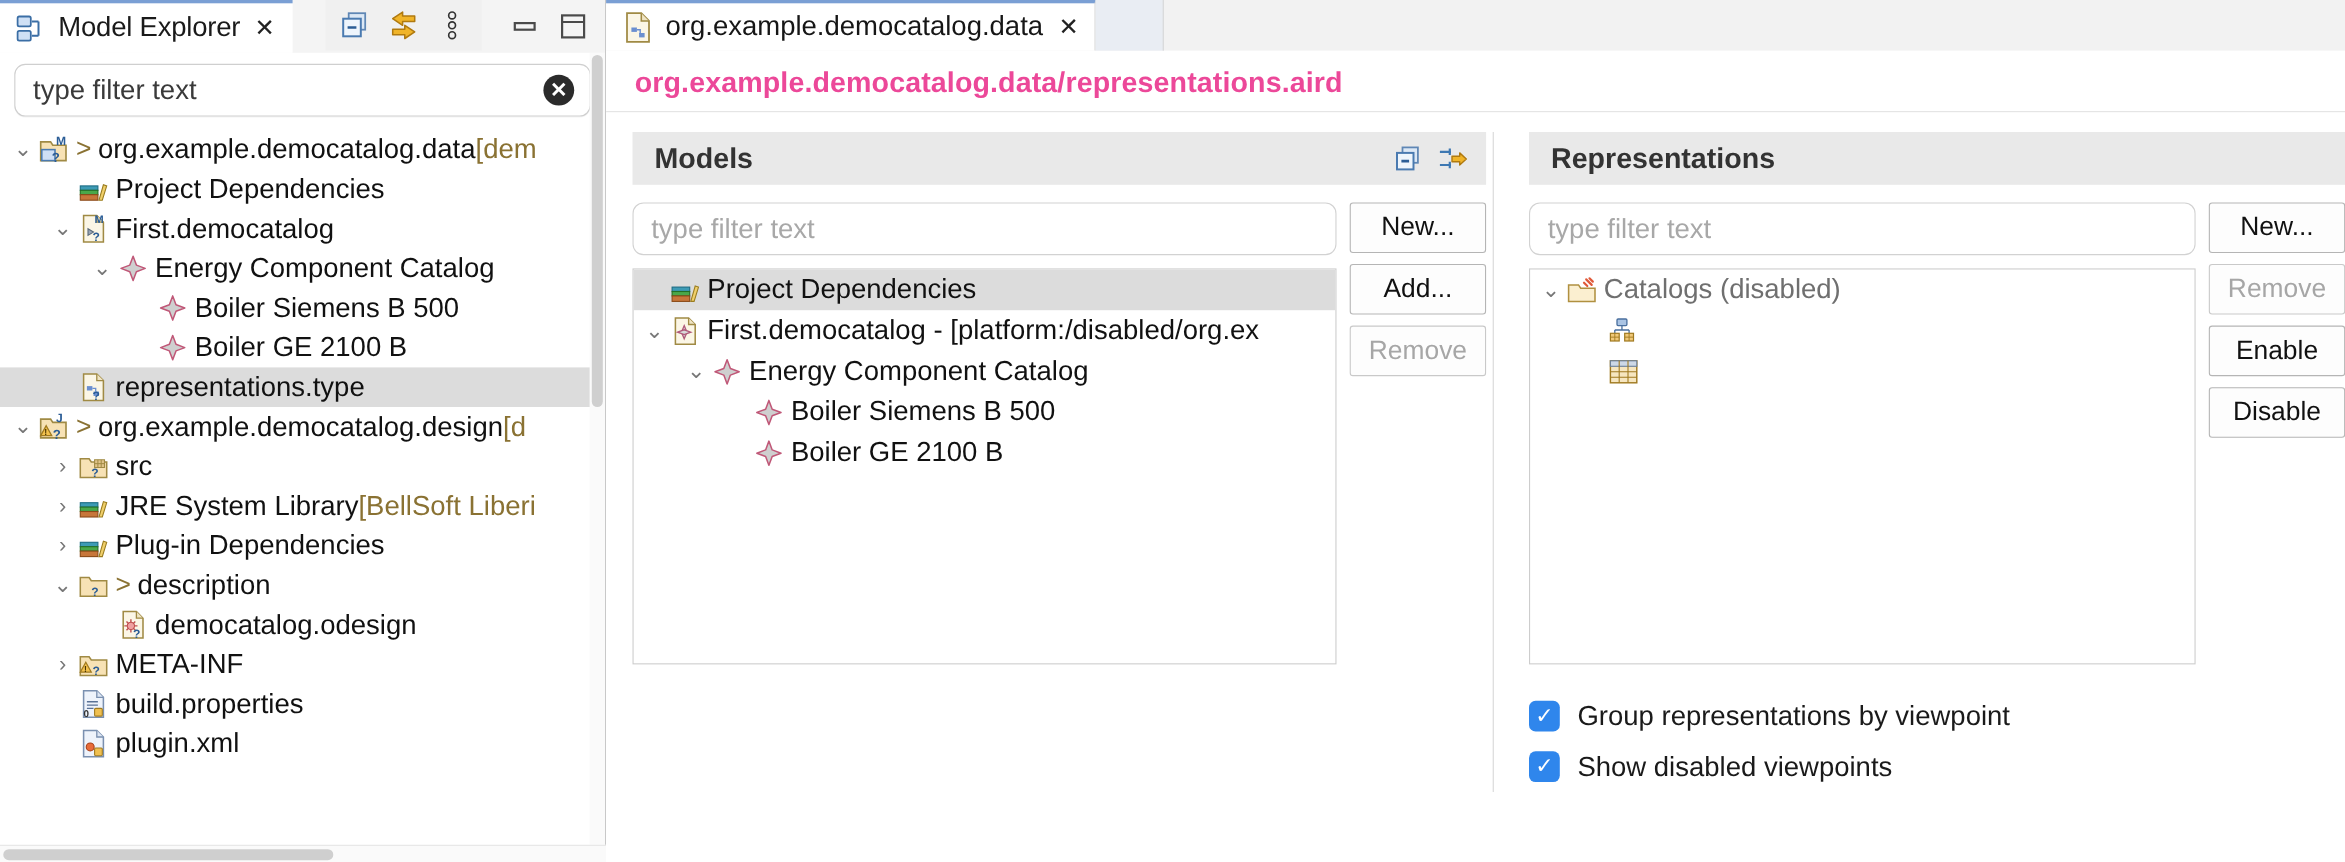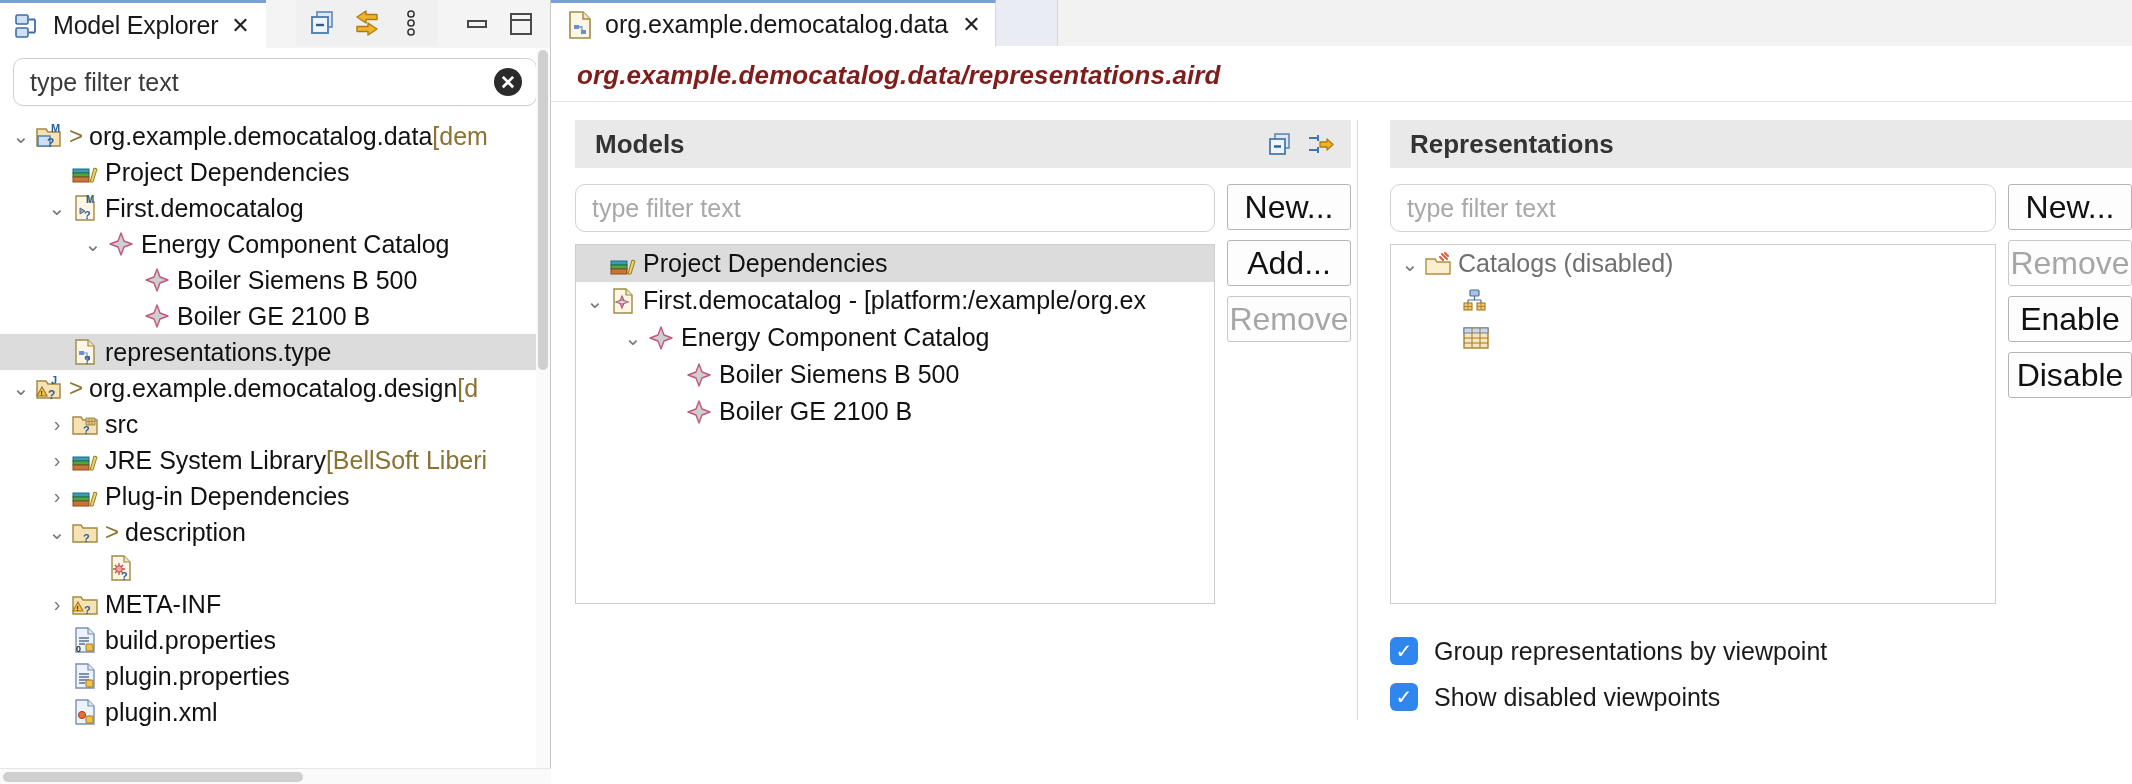--- a/index.html
+++ b/index.html
@@ -99,24 +99,23 @@
     display: flex; align-items: center; gap: 12px;
     height: 46px; padding: 0 14px 0 16px;
     background: #ffffff;
     border-top: 3px solid #7a9fd4;
     border-right: 1px solid #d6d6d6;
   }
   .ed-tab-title { font-size: 25px; color: #161616; }
   .ed-tab-next { width: 62px; height: 46px; background: #e9edf3; border-right: 1px solid #d6d6d6; }
   .ed-header {
     padding: 14px 0 10px 26px;
-    font-size: 26px; font-weight: bold; color: #7f1d1d;
+    font-size: 26px; font-weight: bold; color: #ec4899;
     letter-spacing: 0.1px;
     border-bottom: 1px solid #e3e3e3;
-    font-style: italic;
   }
 
   .panes { display: flex; padding: 18px 0 0 0; }
   .pane-models { width: 800px; padding-left: 24px; }
   .pane-reps { flex: 1; padding-left: 26px; padding-right: 0; }
 
   .group-head {
     background: #e9e9e9; height: 48px;
     display: flex; align-items: center;
     padding: 0 14px 0 20px;
@@ -130,21 +129,21 @@
   .pane-side { display: flex; flex-direction: column; gap: 10px; padding-top: 0; }
 
   .sfilter {
     height: 48px; border: 1px solid #d2d2d2; border-radius: 10px;
     background: #fff; display: flex; align-items: center; padding: 0 16px;
     font-size: 25px; color: #a8a8a8;
   }
   .btn {
     min-width: 124px; height: 46px;
     border: 1px solid #b5b5b5; background: #fdfdfd;
-    font-size: 32px; color: #111;
+    font-size: 24px; color: #111;
     display: flex; align-items: center; justify-content: center;
     border-radius: 3px;
   }
   .btn.disabled { color: #a6a6a6; border-color: #c9c9c9; }
 
   .list-box {
     border: 1px solid #cdcdcd; background: #fff;
     margin-top: 12px; height: 360px; overflow: hidden;
   }
   .lrow {
@@ -393,20 +392,21 @@
           <span class="twist"></span>
           <span class="tico">
             <svg width="28" height="28" viewBox="0 0 28 28">
               <path d="M5 2h12l6 6v18H5z" fill="#fbf6e6" stroke="#a08a44" stroke-width="1.4"></path>
               <path d="M17 2v6h6" fill="#efe4c4" stroke="#a08a44" stroke-width="1.2"></path>
               <circle cx="12" cy="15" r="3.3" fill="#f0a0a0" stroke="#c05050" stroke-width="1"></circle>
               <path d="M12 9v3M12 18v3M6 15h3M15 15h3M8 11l2 2M16 19l-2-2M8 19l2-2M16 11l-2 2" stroke="#c05050" stroke-width="1.3"></path>
               <text x="14" y="26" font-size="11" fill="#2b5d96" font-weight="bold">?</text>
             </svg>
           </span>
+          <span>democatalog.odesign</span>
         </div>
         <div class="trow">
           <span style="display:inline-block;width:44px"></span>
           <span class="twist">›</span>
           <span class="tico">
             <svg width="28" height="28" viewBox="0 0 28 28">
               <path d="M2 7h8l2 3h14v14H2z" fill="#f7e2b5" stroke="#a08a44" stroke-width="1.4"></path>
               <path d="M7 12l5 9H2z" fill="#f2c14e" stroke="#a07a20" stroke-width="1.1"></path>
               <text x="5.3" y="20.5" font-size="8" fill="#4a3400" font-weight="bold">!</text>
               <text x="13" y="24" font-size="11" fill="#2b5d96" font-weight="bold">?</text>
@@ -420,33 +420,20 @@
           <span class="tico">
             <svg width="28" height="28" viewBox="0 0 28 28">
               <path d="M5 2h12l6 6v18H5z" fill="#eef3fb" stroke="#7a90b0" stroke-width="1.4"></path>
               <path d="M17 2v6h6" fill="#dde6f3" stroke="#7a90b0" stroke-width="1.2"></path>
               <path d="M8 12h10M8 15h10M8 18h6" stroke="#5a7296" stroke-width="1.3"></path>
               <text x="5" y="26" font-size="9" fill="#333" font-weight="bold">0</text>
               <rect x="15" y="18" width="7" height="7" rx="1" fill="#f0c050" stroke="#a07a20" stroke-width="1"></rect>
             </svg>
           </span>
           <span>build.properties</span>
-        </div>
-        <div class="trow">
-          <span style="display:inline-block;width:44px"></span>
-          <span class="twist"></span>
-          <span class="tico">
-            <svg width="28" height="28" viewBox="0 0 28 28">
-              <path d="M5 2h12l6 6v18H5z" fill="#eef3fb" stroke="#7a90b0" stroke-width="1.4"></path>
-              <path d="M17 2v6h6" fill="#dde6f3" stroke="#7a90b0" stroke-width="1.2"></path>
-              <path d="M8 12h10M8 15h10M8 18h10M8 21h6" stroke="#5a7296" stroke-width="1.3"></path>
-              <rect x="15" y="18" width="7" height="7" rx="1" fill="#f0c050" stroke="#a07a20" stroke-width="1"></rect>
-            </svg>
-          </span>
-          <span>plugin.properties</span>
         </div>
         <div class="trow">
           <span style="display:inline-block;width:44px"></span>
           <span class="twist"></span>
           <span class="tico">
             <svg width="28" height="28" viewBox="0 0 28 28">
               <path d="M5 2h12l6 6v18H5z" fill="#eef3fb" stroke="#7a90b0" stroke-width="1.4"></path>
               <path d="M17 2v6h6" fill="#dde6f3" stroke="#7a90b0" stroke-width="1.2"></path>
               <circle cx="11" cy="17" r="3.6" fill="#e86c3a" stroke="#a8401a" stroke-width="1"></circle>
               <rect x="15" y="18" width="7" height="7" rx="1" fill="#f0c050" stroke="#a07a20" stroke-width="1"></rect>
@@ -532,21 +519,21 @@
                   <span style="display:inline-block;width:6px"></span>
                   <span class="twist">⌄</span>
                   <span class="tico">
                     <svg width="28" height="28" viewBox="0 0 28 28">
                       <path d="M5 2h12l6 6v18H5z" fill="#fbf6e6" stroke="#a08a44" stroke-width="1.4"></path>
                       <path d="M17 2v6h6" fill="#efe4c4" stroke="#a08a44" stroke-width="1.2"></path>
                       <path d="M13 9 L15.5 15 L13 21 L10.5 15z" fill="#d9d9d9" stroke="#b05a7a" stroke-width="1.2"></path>
                       <path d="M7 15 L13 12.8 L19 15 L13 17.2z" fill="#d9d9d9" stroke="#b05a7a" stroke-width="1.2"></path>
                     </svg>
                   </span>
-                  <span>First.democatalog - [platform:/example/org.ex</span>
+                  <span>First.democatalog - [platform:/disabled/org.ex</span>
                 </div>
                 <div class="lrow">
                   <span style="display:inline-block;width:44px"></span>
                   <span class="twist">⌄</span>
                   <span class="tico">
                     <svg width="28" height="28" viewBox="0 0 28 28">
                       <path d="M14 3 L17 11 L25 14 L17 17 L14 25 L11 17 L3 14 L11 11z" fill="#cfcfcf" stroke="#c05878" stroke-width="1.4" stroke-linejoin="round"></path>
                     </svg>
                   </span>
                   <span>Energy Component Catalog</span>

